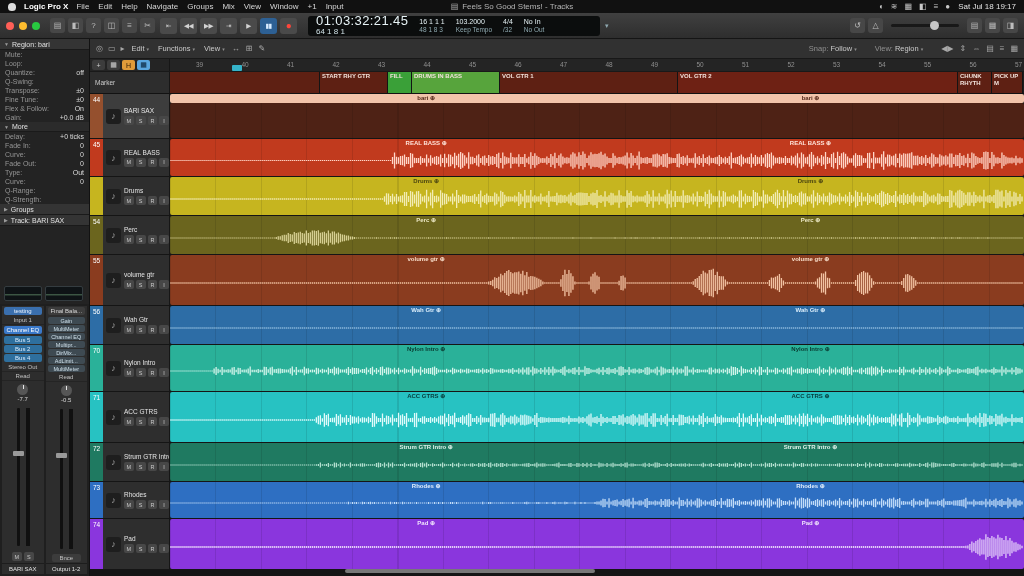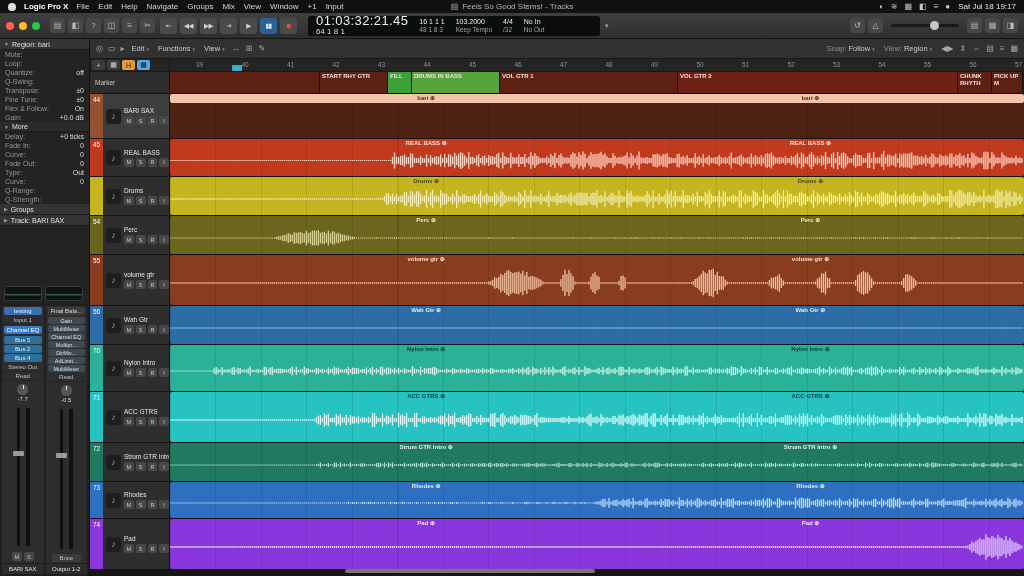--- a/index.html
+++ b/index.html
@@ -72,21 +72,21 @@
   .meter{position:absolute;right:4px;top:2px;bottom:2px;width:4px;background:#101010;}
   .msrow{flex:none;display:flex;gap:2px;justify-content:center;padding:2px 0;}
   .sname{flex:none;font-size:6px;color:#e2e2e2;text-align:center;padding:2px 1px;border-top:1px solid #1d1d1d;white-space:nowrap;overflow:hidden;}
 
   
   .arrange{flex:1;display:flex;flex-direction:column;min-width:0;background:#1d1d1d;}
   .ttoolbar{height:20px;flex:none;background:#313131;border-bottom:1px solid #181818;display:flex;align-items:center;gap:7px;padding:0 6px;font-size:7.5px;color:#cacaca;}
   .menu-chip{display:flex;align-items:center;gap:2px;white-space:nowrap;}
   .menu-chip .dim{color:#909090;}
   .carat{font-size:5px;color:#8e8e8e;}
-  .snapgrp{margin-left:auto;display:flex;gap:9px;align-items:center;}
+  .snapgrp{margin-left:auto;display:flex;gap:18px;align-items:center;}
   .ttb-ic{color:#a8a8a8;font-size:8px;}
 
   .ruler-row{height:13px;flex:none;display:flex;background:#242424;border-bottom:1px solid #191919;}
   .ruler-head{width:80px;flex:none;display:flex;align-items:center;gap:2px;padding:0 2px;border-right:1px solid #161616;}
   .addbtn{width:13px;height:10px;border-radius:2px;font-size:7px;display:flex;align-items:center;justify-content:center;background:#3c3c3c;color:#cfcfcf;}
   .ruler{flex:1;position:relative;font-size:6.5px;color:#8f8f8f;overflow:hidden;}
   .rnum{position:absolute;top:2px;}
   .cycle-chip{position:absolute;left:62px;top:6px;width:10px;height:6px;background:#35b3c9;border-radius:1px;}
 
   .marker-row{height:22px;flex:none;display:flex;border-bottom:1px solid #121212;}

